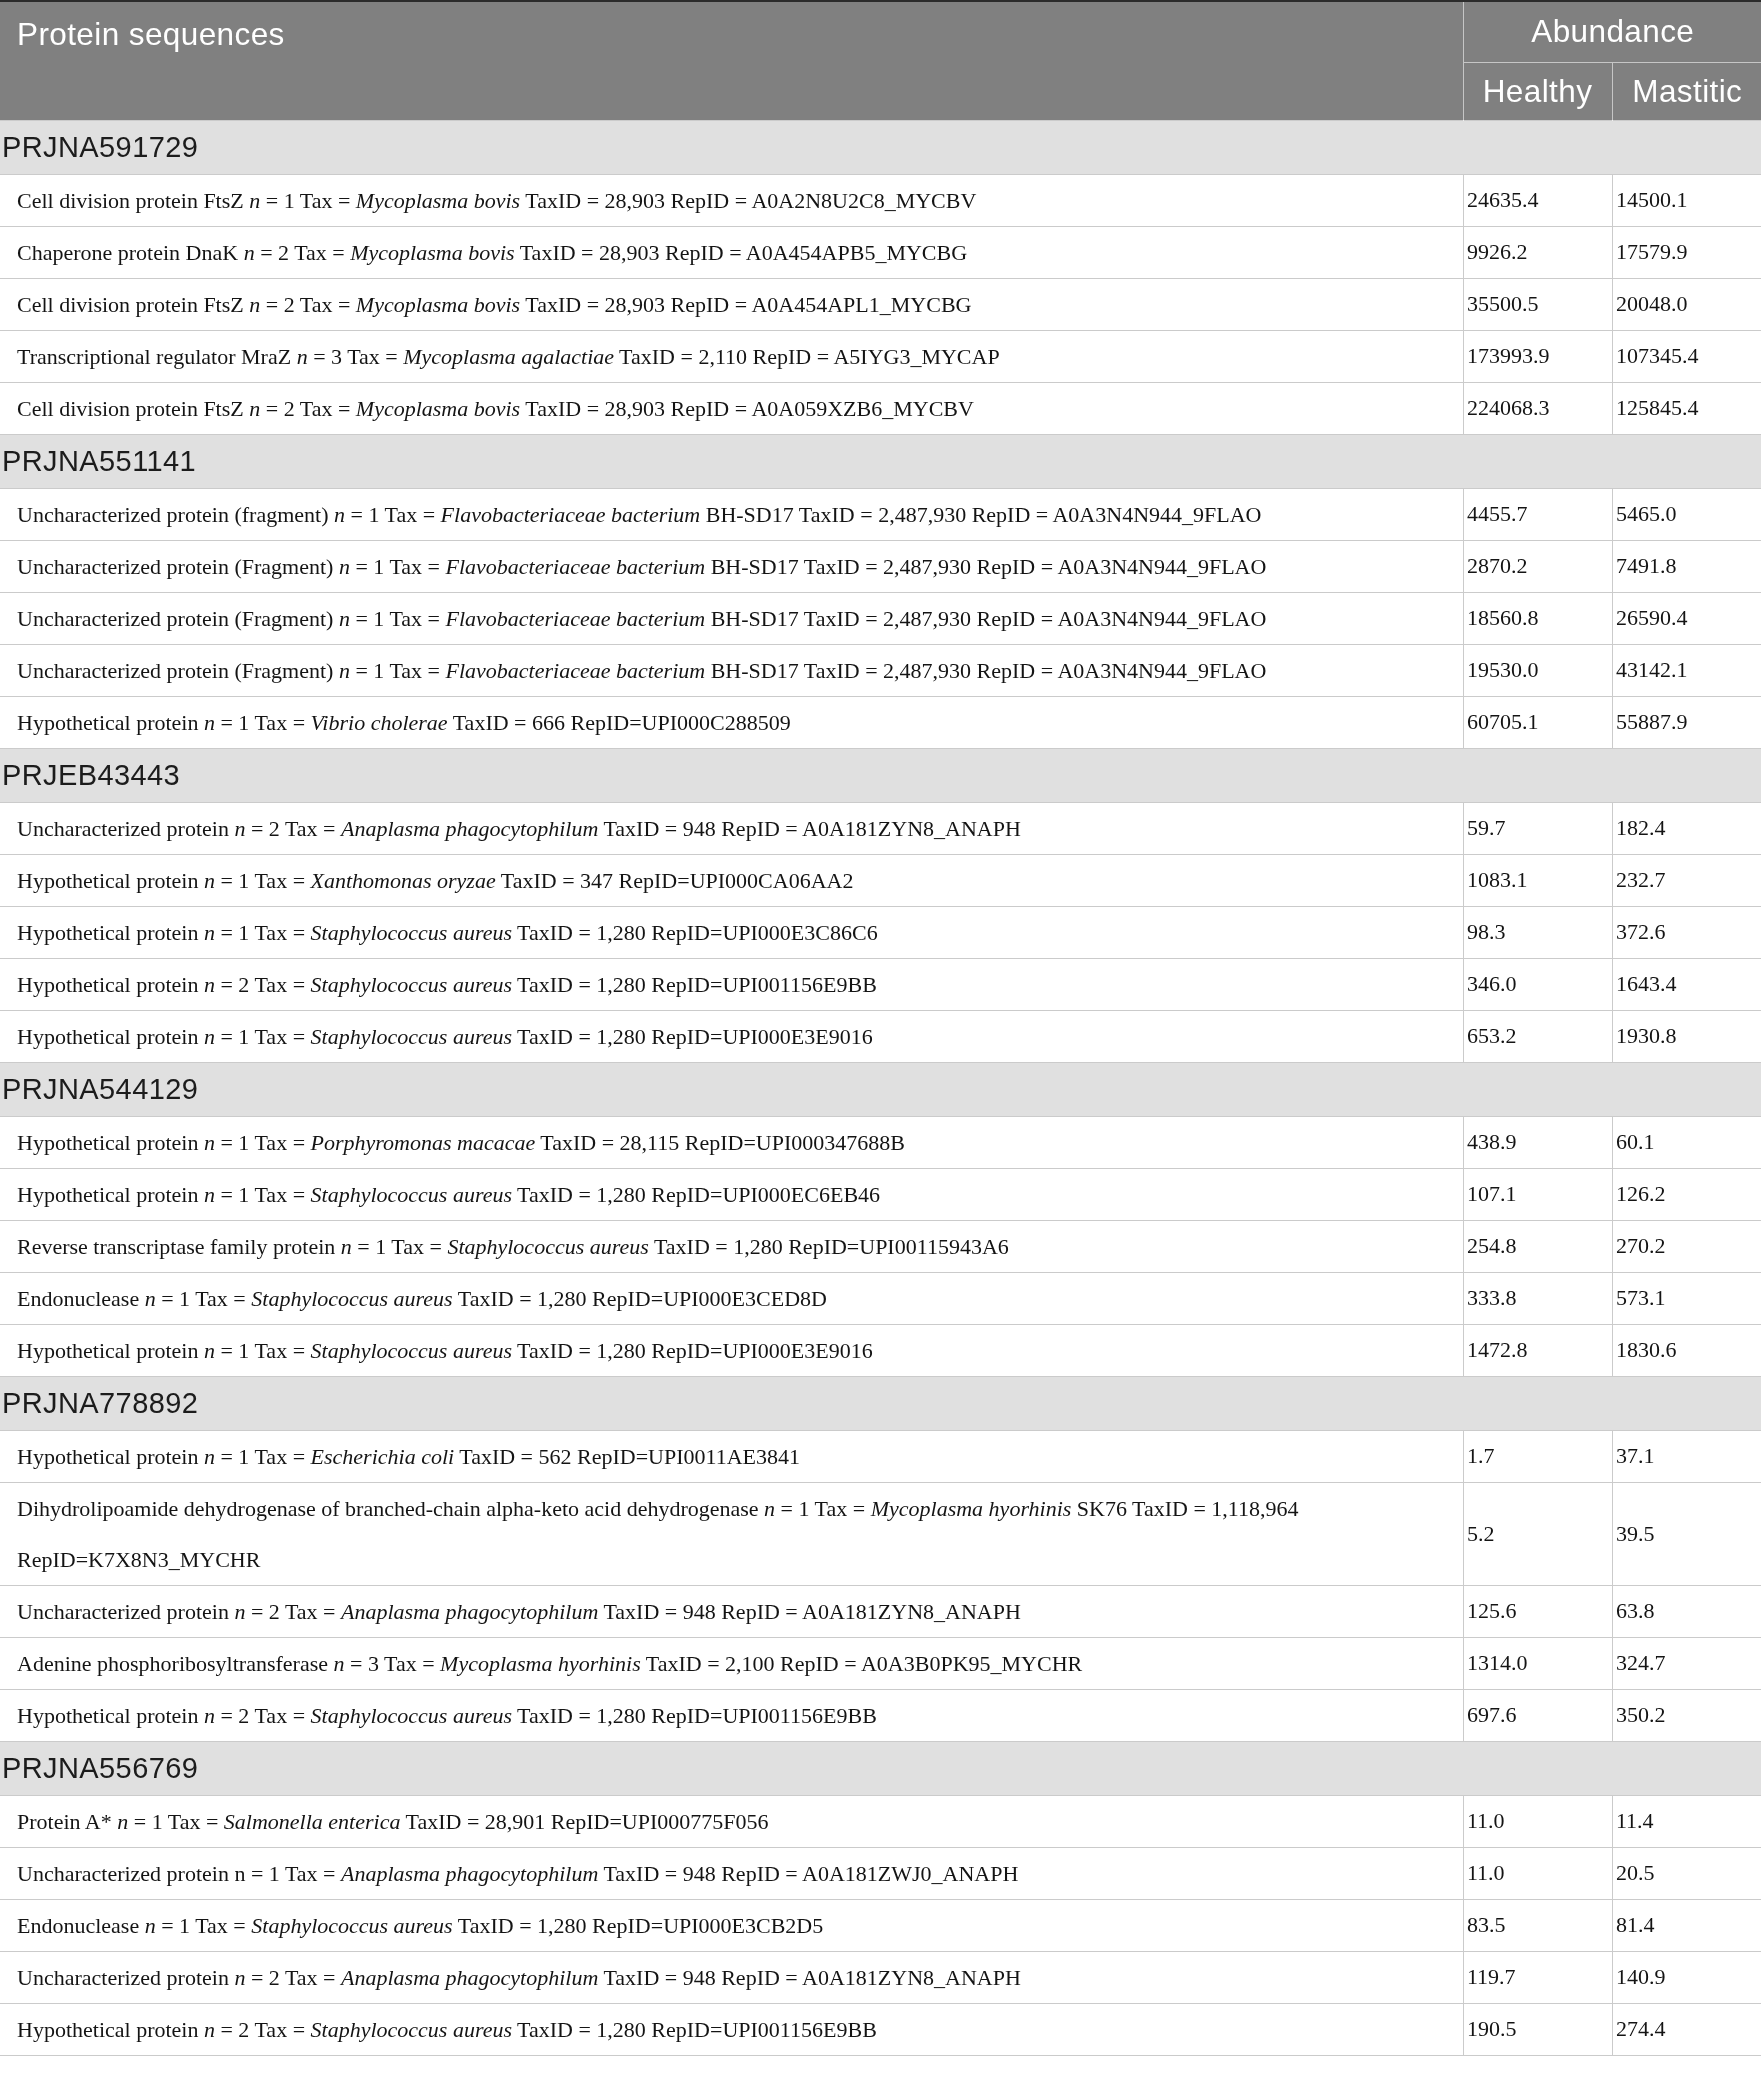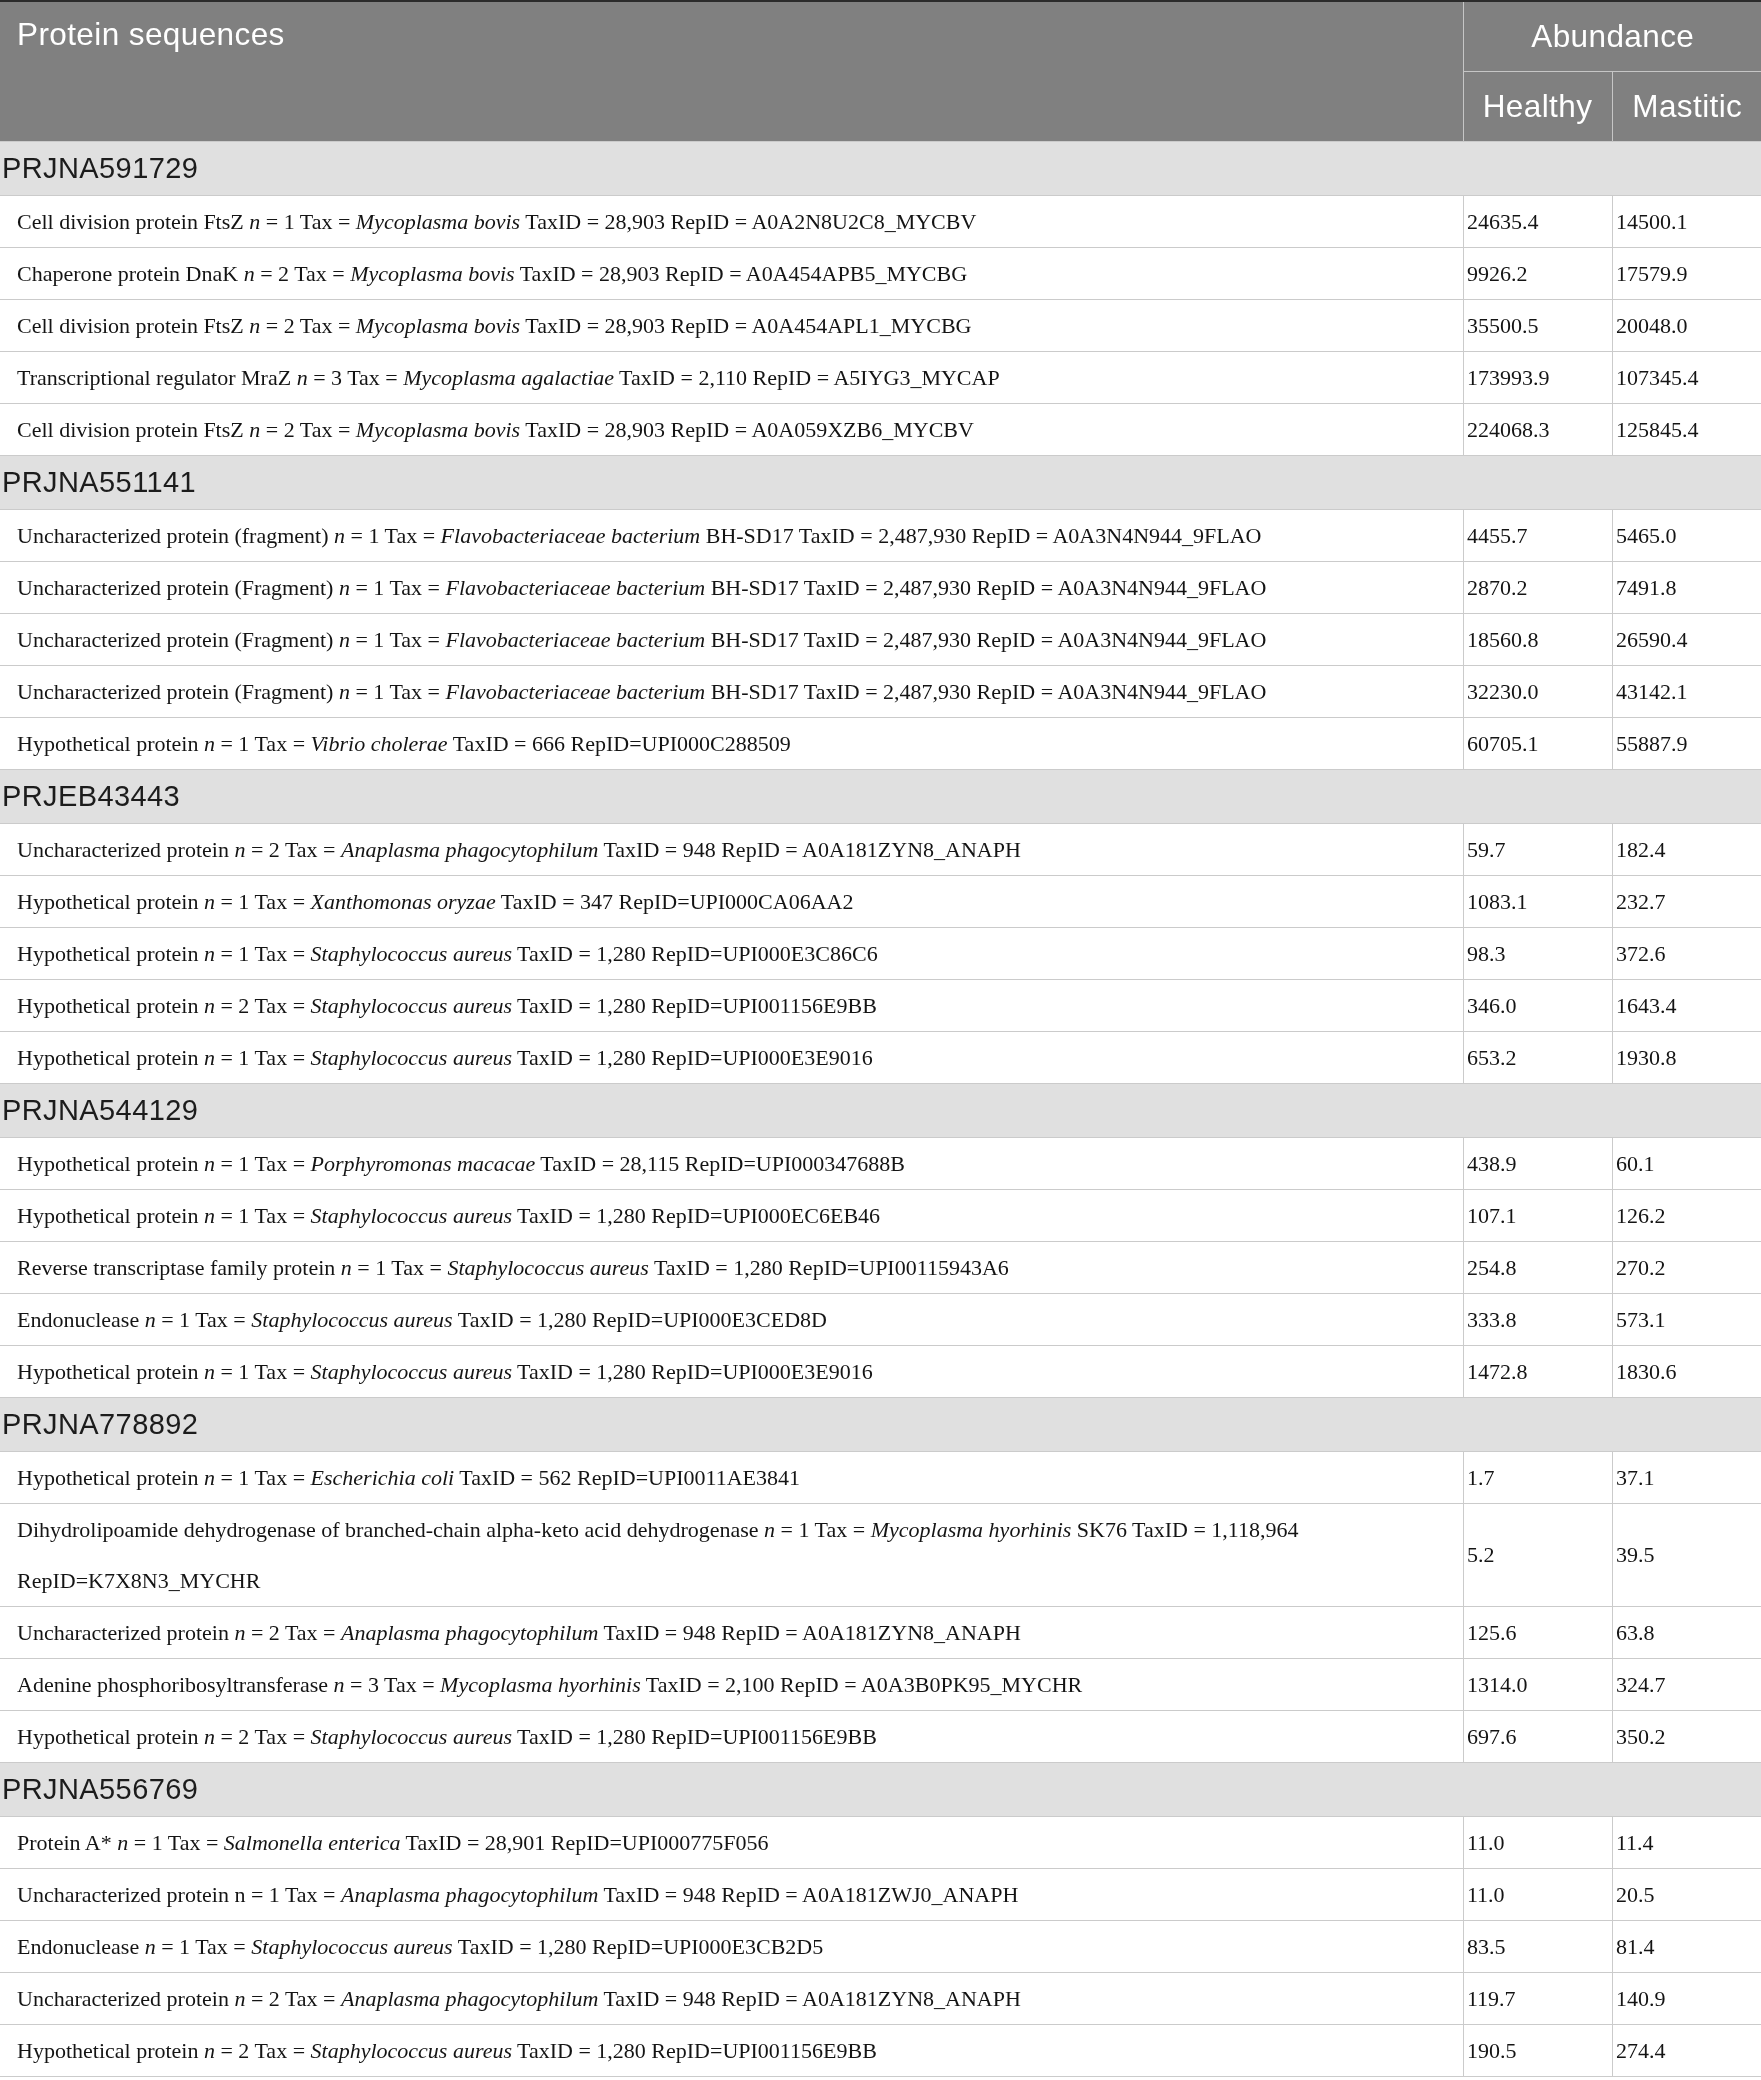--- a/index.html
+++ b/index.html
@@ -14,21 +14,21 @@
     width: 1762px;
     border-collapse: collapse;
     table-layout: fixed;
     border-top: 2.6px solid #2b2b2b;
   }
   
   thead th {
     background: #808080;
     color: #ffffff;
     font-weight: 400;
-    padding: 16px;
+    padding: 0;
   }
   th.th-main {
     text-align: left;
     vertical-align: top;
     padding: 13.6px 0 0 17px;
     font-size: 31.5px;
     letter-spacing: 0.4px;
   }
   th.th-abundance {
     height: 61px;
@@ -143,21 +143,21 @@
           <td class="num">2870.2</td>
           <td class="num">7491.8</td>
         </tr>
         <tr class="data-row">
           <td class="desc">Uncharacterized protein (Fragment) <i>n</i> = 1 Tax = <i>Flavobacteriaceae bacterium</i> BH-SD17 TaxID = 2,487,930 RepID = A0A3N4N944_9FLAO</td>
           <td class="num">18560.8</td>
           <td class="num">26590.4</td>
         </tr>
         <tr class="data-row">
           <td class="desc">Uncharacterized protein (Fragment) <i>n</i> = 1 Tax = <i>Flavobacteriaceae bacterium</i> BH-SD17 TaxID = 2,487,930 RepID = A0A3N4N944_9FLAO</td>
-          <td class="num">32230.0</td>
+          <td class="num">19530.0</td>
           <td class="num">43142.1</td>
         </tr>
         <tr class="data-row">
           <td class="desc">Hypothetical protein <i>n</i> = 1 Tax = <i>Vibrio cholerae</i> TaxID = 666 RepID=UPI000C288509</td>
           <td class="num">60705.1</td>
           <td class="num">55887.9</td>
         </tr>
         <tr class="section-row">
           <td colspan="3">PRJEB43443</td>
         </tr>

